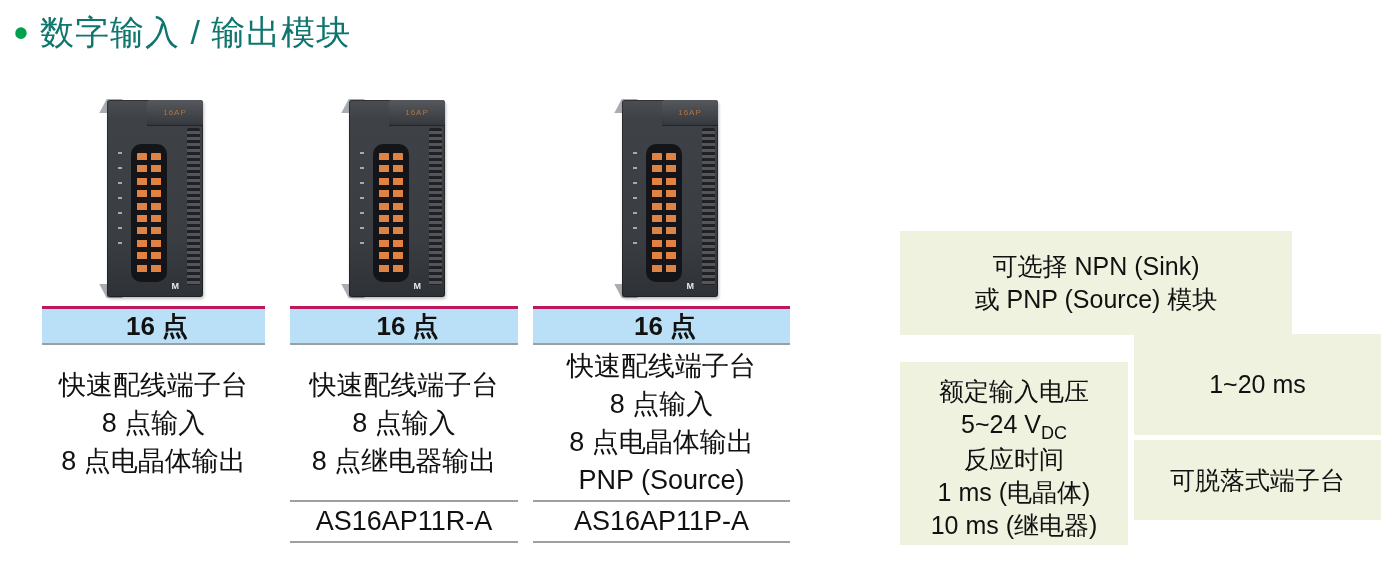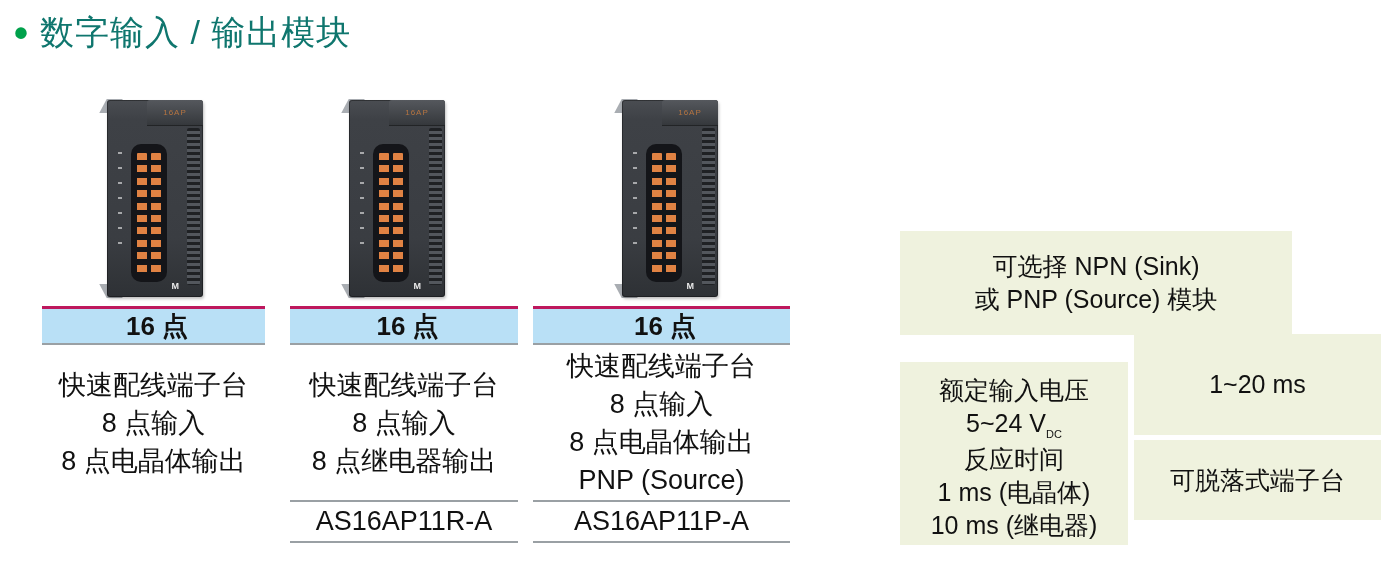--- a/index.html
+++ b/index.html
@@ -52,21 +52,21 @@
 
   
   .feat { position:absolute; background:#eff2de; display:flex; flex-direction:column;
       align-items:center; justify-content:center; text-align:center;
       font-size:25px; line-height:33px; color:#111; }
   .feat.f1 { left:900px;  top:225px; width:392px; height:104px;margin-top:6px; }
   .feat.f2 { left:900px;  top:334px; width:228px; height:101px;margin-top:28px; }
   .feat.f3 { left:1134px; top:334px; width:247px; height:101px; }
   .feat.f4 { left:900px;  top:440px; width:228px; height:105px; }
   .feat.f5 { left:1134px; top:440px; width:247px; height:80px; }
-  .feat sub { font-size:11px; }
+  .feat sub { font-size:18px; }
 </style>
 </head>
 <body>
 
 <div class="page">
 
   <div class="title-row">
     <span class="title-bullet">•</span>
     <span class="title-text">数字输入 / 输出模块</span>
   </div>

